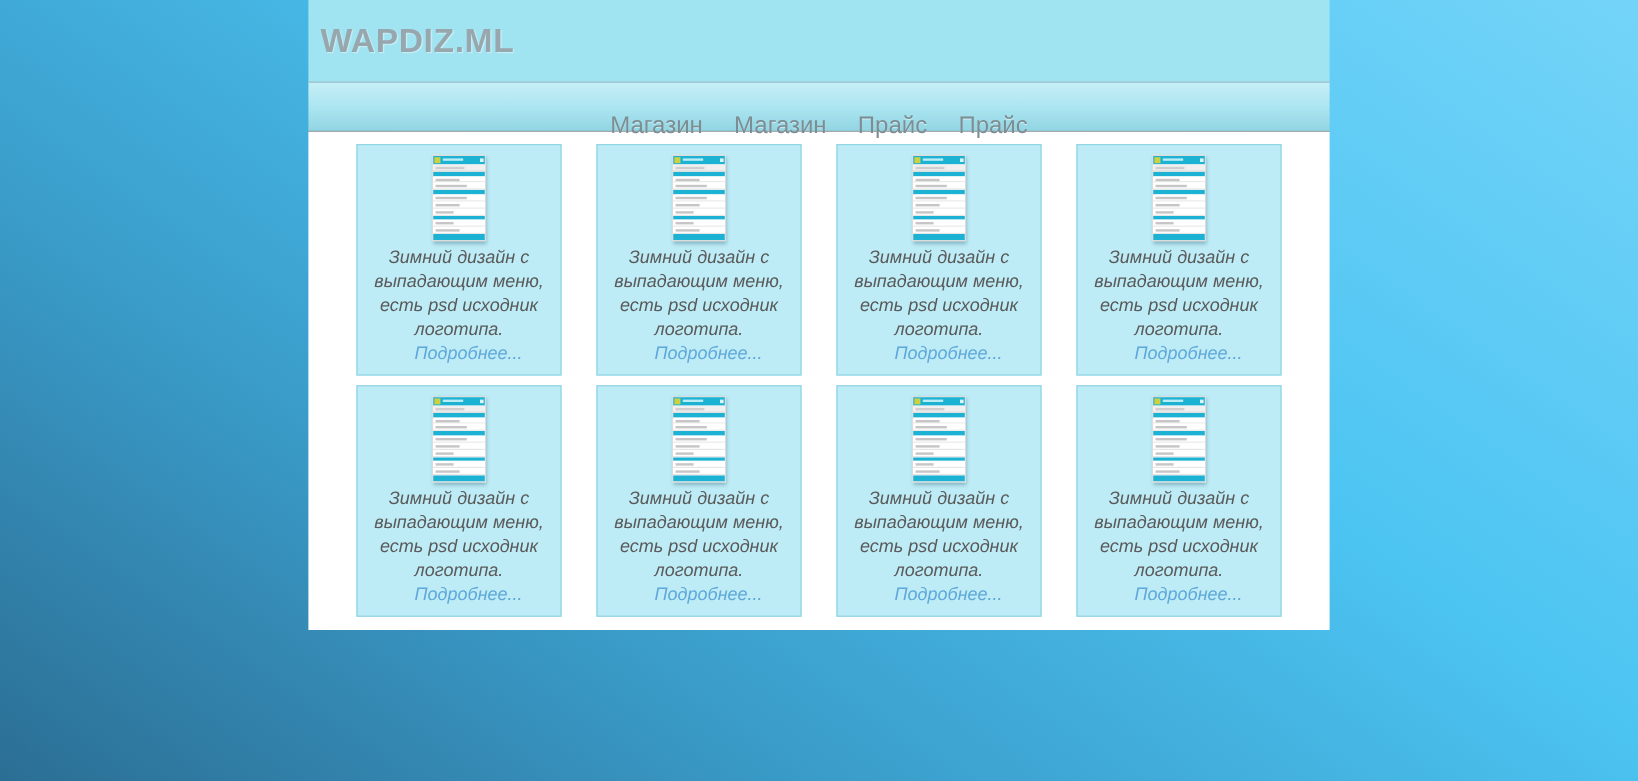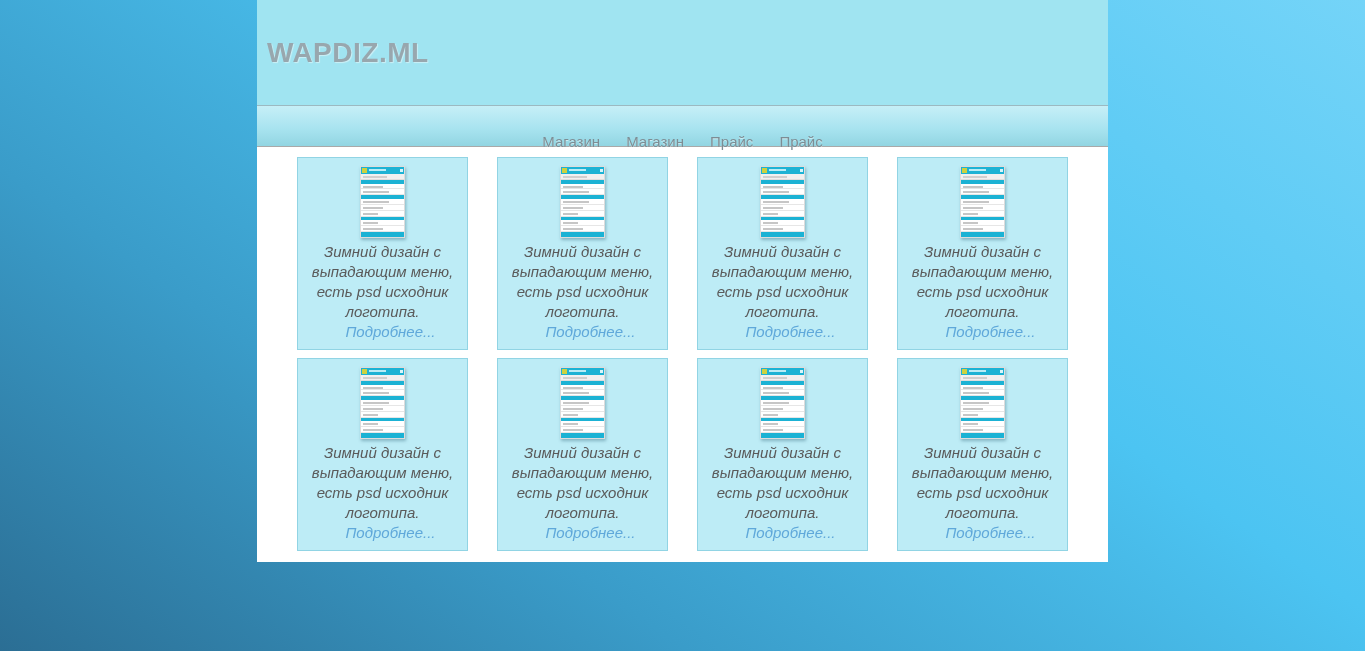--- a/index.html
+++ b/index.html
@@ -8,21 +8,21 @@
     font-family:"Liberation Sans", sans-serif;
     background:linear-gradient(215deg, #74d4f8 0%, #4cc4f2 38%, #3a9cc9 70%, #2b6e94 100%);
     overflow:hidden;
   }
   .site {
     width:851px;
     margin:0 auto;
   }
   
   .site-header {
-    height:106px;
+    height:69px;
     background:#a0e4f1;
     border-bottom:1px solid #9cb9c1;
     display:flex;
     align-items:center;
     padding-left:10px;
   }
   .logo {
     font-size:28px;
     font-weight:bold;
     letter-spacing:0.5px;
@@ -40,21 +40,21 @@
   }
   .nav-list {
     list-style:none;
     display:flex;
     align-items:center;
   }
   .nav-list li { display:block; }
   .nav-link {
     display:block;
     padding:0 13px;
-    font-size:15px;
+    font-size:20px;
     color:#7d8d94;
     text-decoration:none;
     text-shadow:0 1px 0 rgba(255,255,255,0.5);
     line-height:40px;
     cursor:pointer;
     margin-top:32px;
   }
   
   .content-area {
     background:#ffffff;

